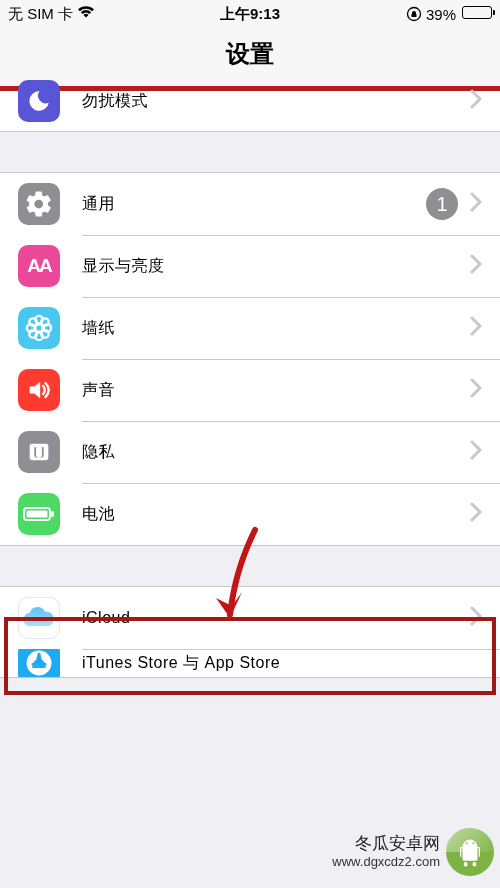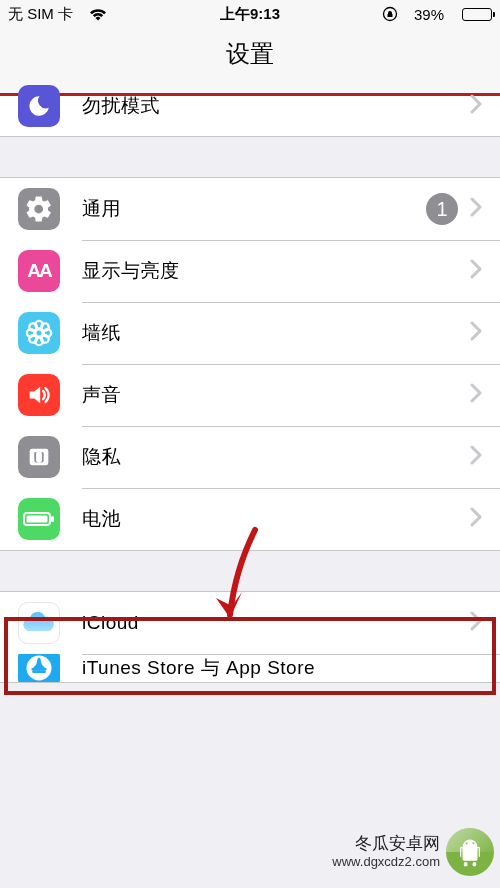--- a/index.html
+++ b/index.html
@@ -15,42 +15,42 @@
   
   .status-bar {
     height: 28px;
     display: flex;
     align-items: center;
     justify-content: space-between;
     padding: 0 8px;
     font-size: 15px;
     background: #f7f7f8;
   }
-  .status-left, .status-right { display: flex; align-items: center; gap: 16px; }
+  .status-left, .status-right { display: flex; align-items: flex-start; gap: 4px; }
   .status-center { position: absolute; left: 50%; transform: translateX(-50%); font-weight: 600; font-size: 15px; }
   .wifi-icon svg, .lock-icon svg { display: block; }
   .battery {
     width: 30px; height: 13px;
     border: 1.5px solid #000; border-radius: 3px;
     position: relative; margin-left: 2px;
   }
   .battery::after {
     content: ""; position: absolute; right: -4px; top: 3px;
     width: 2.5px; height: 5px; background: #000; border-radius: 0 1px 1px 0;
   }
   .battery-fill { background: #000; height: 100%; width: 39%; border-radius: 1px 0 0 1px; }
 
   
   .nav-title {
     background: #f7f7f8;
     text-align: center;
     font-size: 24px;
-    font-weight: 400;
-    padding: 10px 0 23px;
-    border-bottom: 3px solid #b91c1c;
+    font-weight: 700;
+    padding: 10px 0 16px;
+    border-bottom: 5px solid #b91c1c;
   }
 
   
   .group {
     background: #fff;
     border-top: 1px solid #c6c6c8;
     border-bottom: 1px solid #c6c6c8;
   }
   .group + .group { margin-top: 40px; }
   .group.first { margin-top: 0; border-top: none; }
@@ -68,21 +68,21 @@
     position: absolute; top: 0; left: 82px; right: 0;
     height: 1px; background: #c6c6c8;
   }
 
   .icon-box {
     width: 42px; height: 42px; border-radius: 10px;
     display: flex; align-items: center; justify-content: center;
     flex-shrink: 0;
   }
   .row-label {
-    font-size: 19px;
+    font-size: 16px;
     margin-left: 22px;
     flex: 1;
     letter-spacing: 0.5px;
   }
   .chevron {
     color: #c7c7cc;
     flex-shrink: 0;
   }
   .badge {
     background: #8e8e93;

